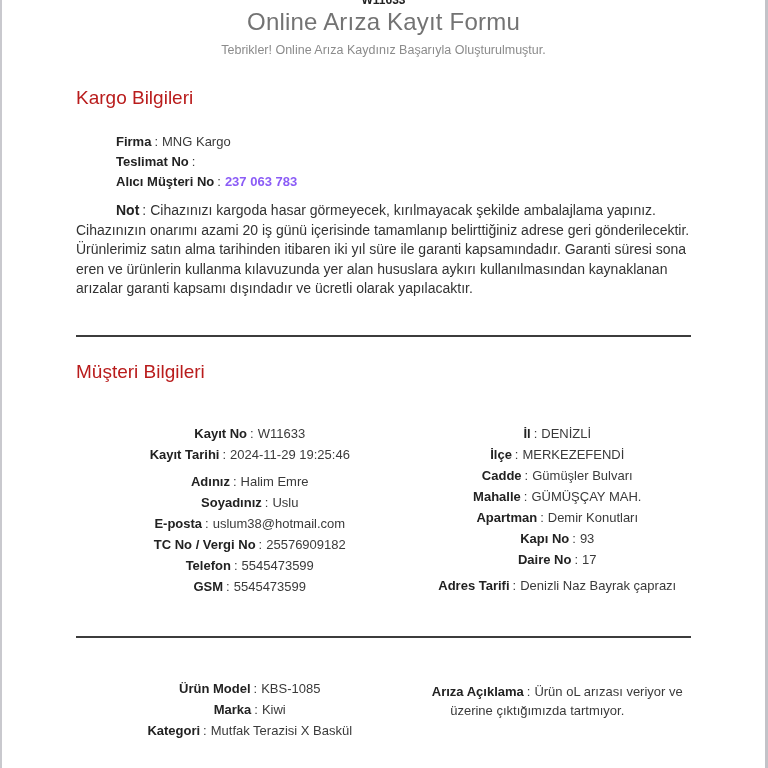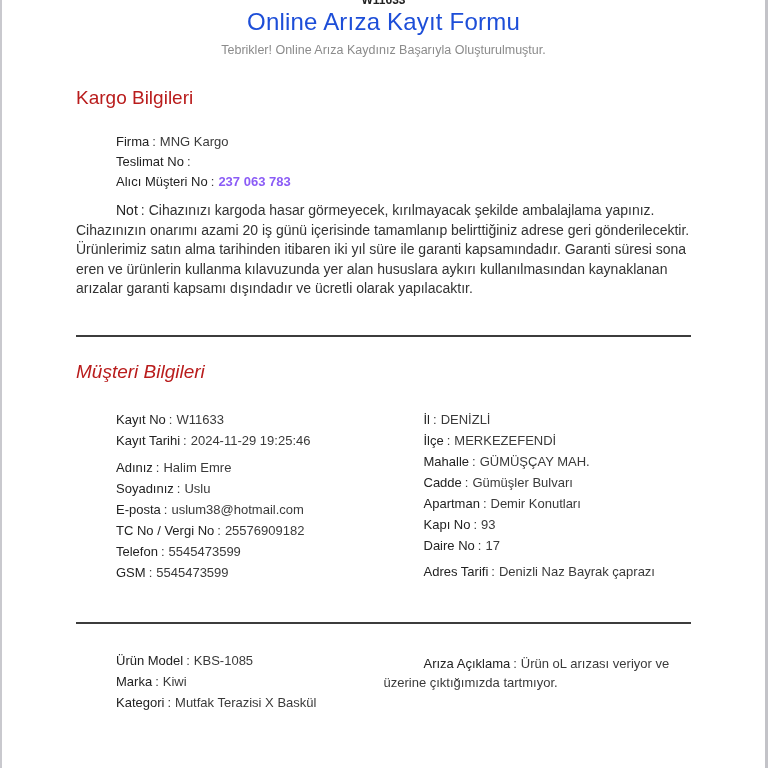--- a/index.html
+++ b/index.html
@@ -8,32 +8,32 @@
     border-left:2px solid #c9c9ce; border-right:3px solid #c3c3c8;
     font-family:"Liberation Sans", "DejaVu Sans", sans-serif;
     color:#333; overflow:hidden;
   }
   .top-clip { height:5px; overflow:hidden; text-align:center; }
   .top-clip span {
     display:inline-block; transform:translateY(-10px);
     font-weight:700; font-size:12px; color:#222;
   }
   .page-title {
-    text-align:center; color:#1d4ed8; font-size:24px; font-weight:400;
+    text-align:center; color:#737373; font-size:24px; font-weight:400;
     margin:3px 0 7px 0; letter-spacing:0.2px;
   }
   .page-subtitle { text-align:center; color:#8b8b8b; font-size:12.5px; margin:0; }
   .content { padding:0 74px; }
   .section-heading { color:#b91c1c; font-size:19px; font-weight:400; margin:30px 0 0 0; }
-  .heading-musteri, .heading-urun { margin-top:24px;font-style:italic; }
+  .heading-musteri, .heading-urun { margin-top:24px; }
   .fields-block { margin-top:26px; }
-  .section-body { margin-top:30px; }
+  .section-body { margin-top:44px;text-align:center; }
   .field { font-size:13px; line-height:14px; margin-bottom:7px; color:#3a3a3a; }
   .kargo .field { margin-bottom:6px; }
-  .flabel { font-weight:400; color:#222;padding-left:40px; }
+  .flabel { font-weight:700; color:#222;padding-left:40px; }
   .fsep { margin:0 4px 0 3px; color:#3a3a3a; }
   .fvalue { color:#3a3a3a; }
   .link { color:#8b5cf6; cursor:pointer;font-weight:bold; }
   .note { margin:12px 0 0 0; font-size:14px; line-height:19.5px; color:#333; text-align:left; }
   .divider { height:2px; background:#3c3c3c; margin-top:36px; }
   .divider-2 { margin-top:34px; }
   .two-col { display:grid; grid-template-columns:1fr 1fr; }
   .gap-lg { margin-top:13px; }
   .gap-sm { margin-top:9px; }
   .wrap-field { line-height:19px; }
@@ -99,24 +99,24 @@
       </div>
     </div>
     <div class="col">
       <div class="field">
         <span class="flabel">İl</span><span class="fsep">:</span><span class="fvalue">DENİZLİ</span>
       </div>
       <div class="field">
         <span class="flabel">İlçe</span><span class="fsep">:</span><span class="fvalue">MERKEZEFENDİ</span>
       </div>
       <div class="field">
-        <span class="flabel">Mahalle</span><span class="fsep">:</span><span class="fvalue">GÜMÜŞÇAY MAH.</span>
+        <span class="flabel">Cadde</span><span class="fsep">:</span><span class="fvalue">Gümüşler Bulvarı</span>
       </div>
       <div class="field">
-        <span class="flabel">Cadde</span><span class="fsep">:</span><span class="fvalue">Gümüşler Bulvarı</span>
+        <span class="flabel">Mahalle</span><span class="fsep">:</span><span class="fvalue">GÜMÜŞÇAY MAH.</span>
       </div>
       <div class="field">
         <span class="flabel">Apartman</span><span class="fsep">:</span><span class="fvalue">Demir Konutları</span>
       </div>
       <div class="field">
         <span class="flabel">Kapı No</span><span class="fsep">:</span><span class="fvalue">93</span>
       </div>
       <div class="field">
         <span class="flabel">Daire No</span><span class="fsep">:</span><span class="fvalue">17</span>
       </div>

